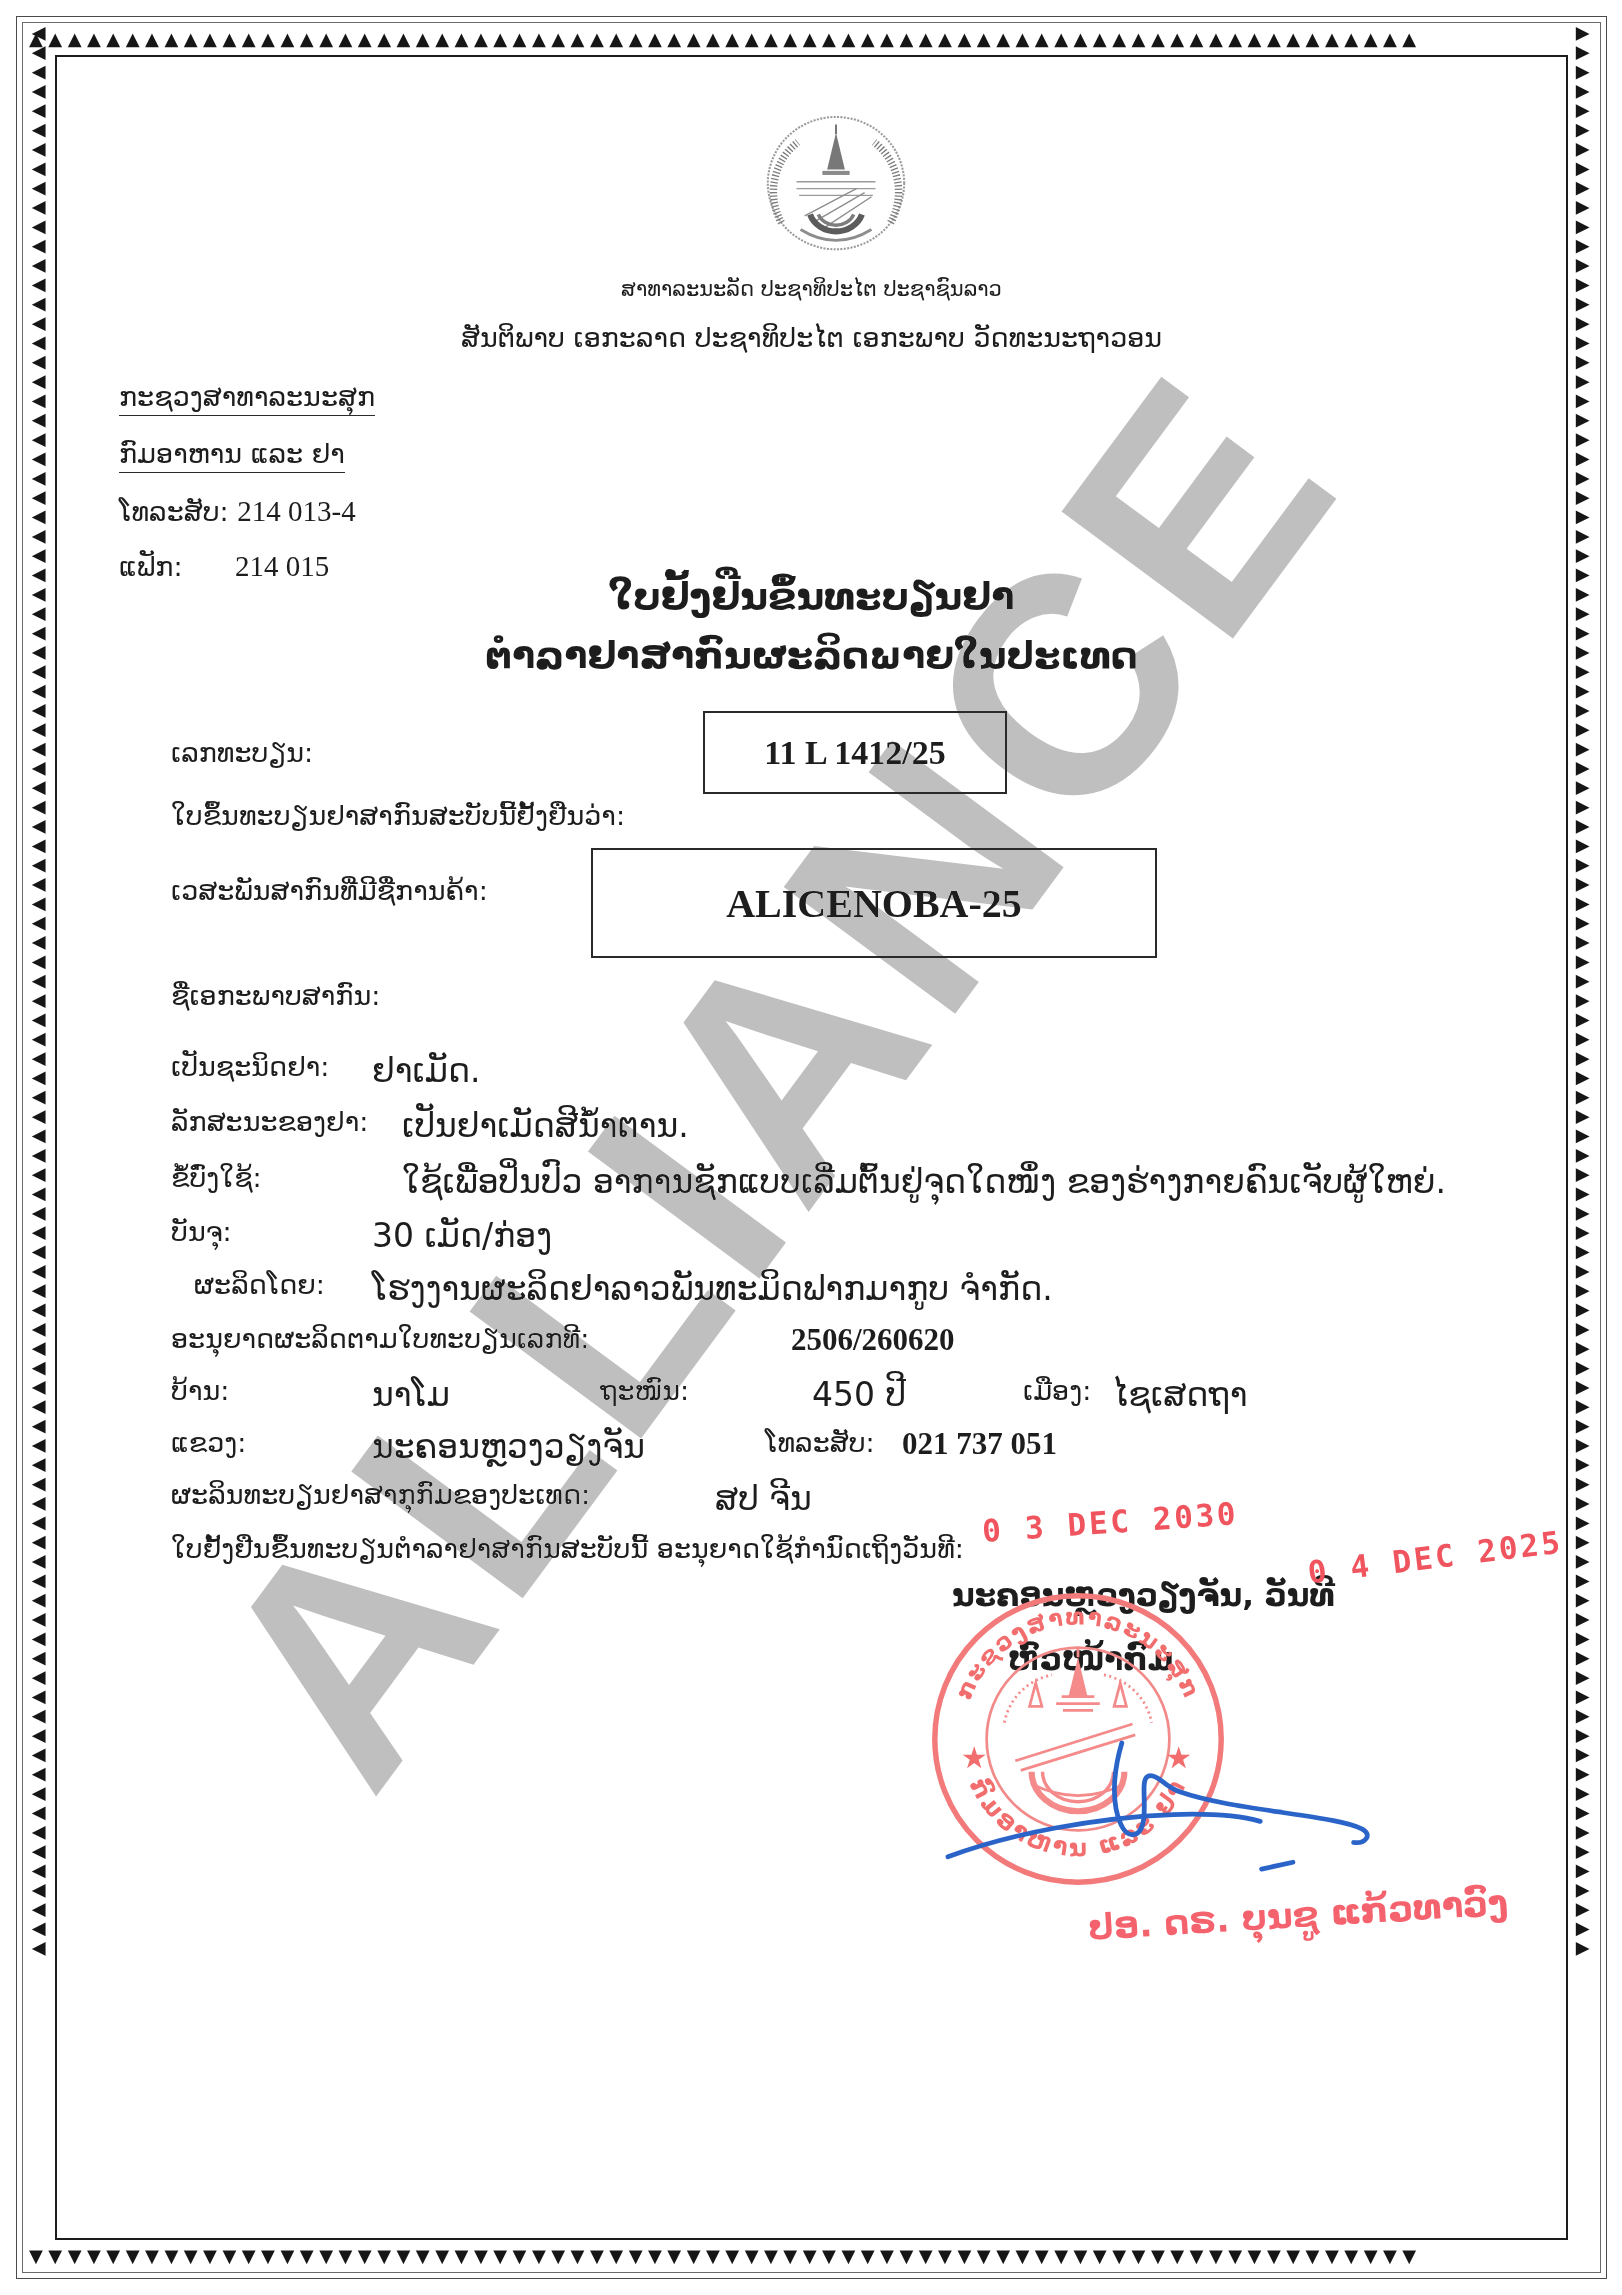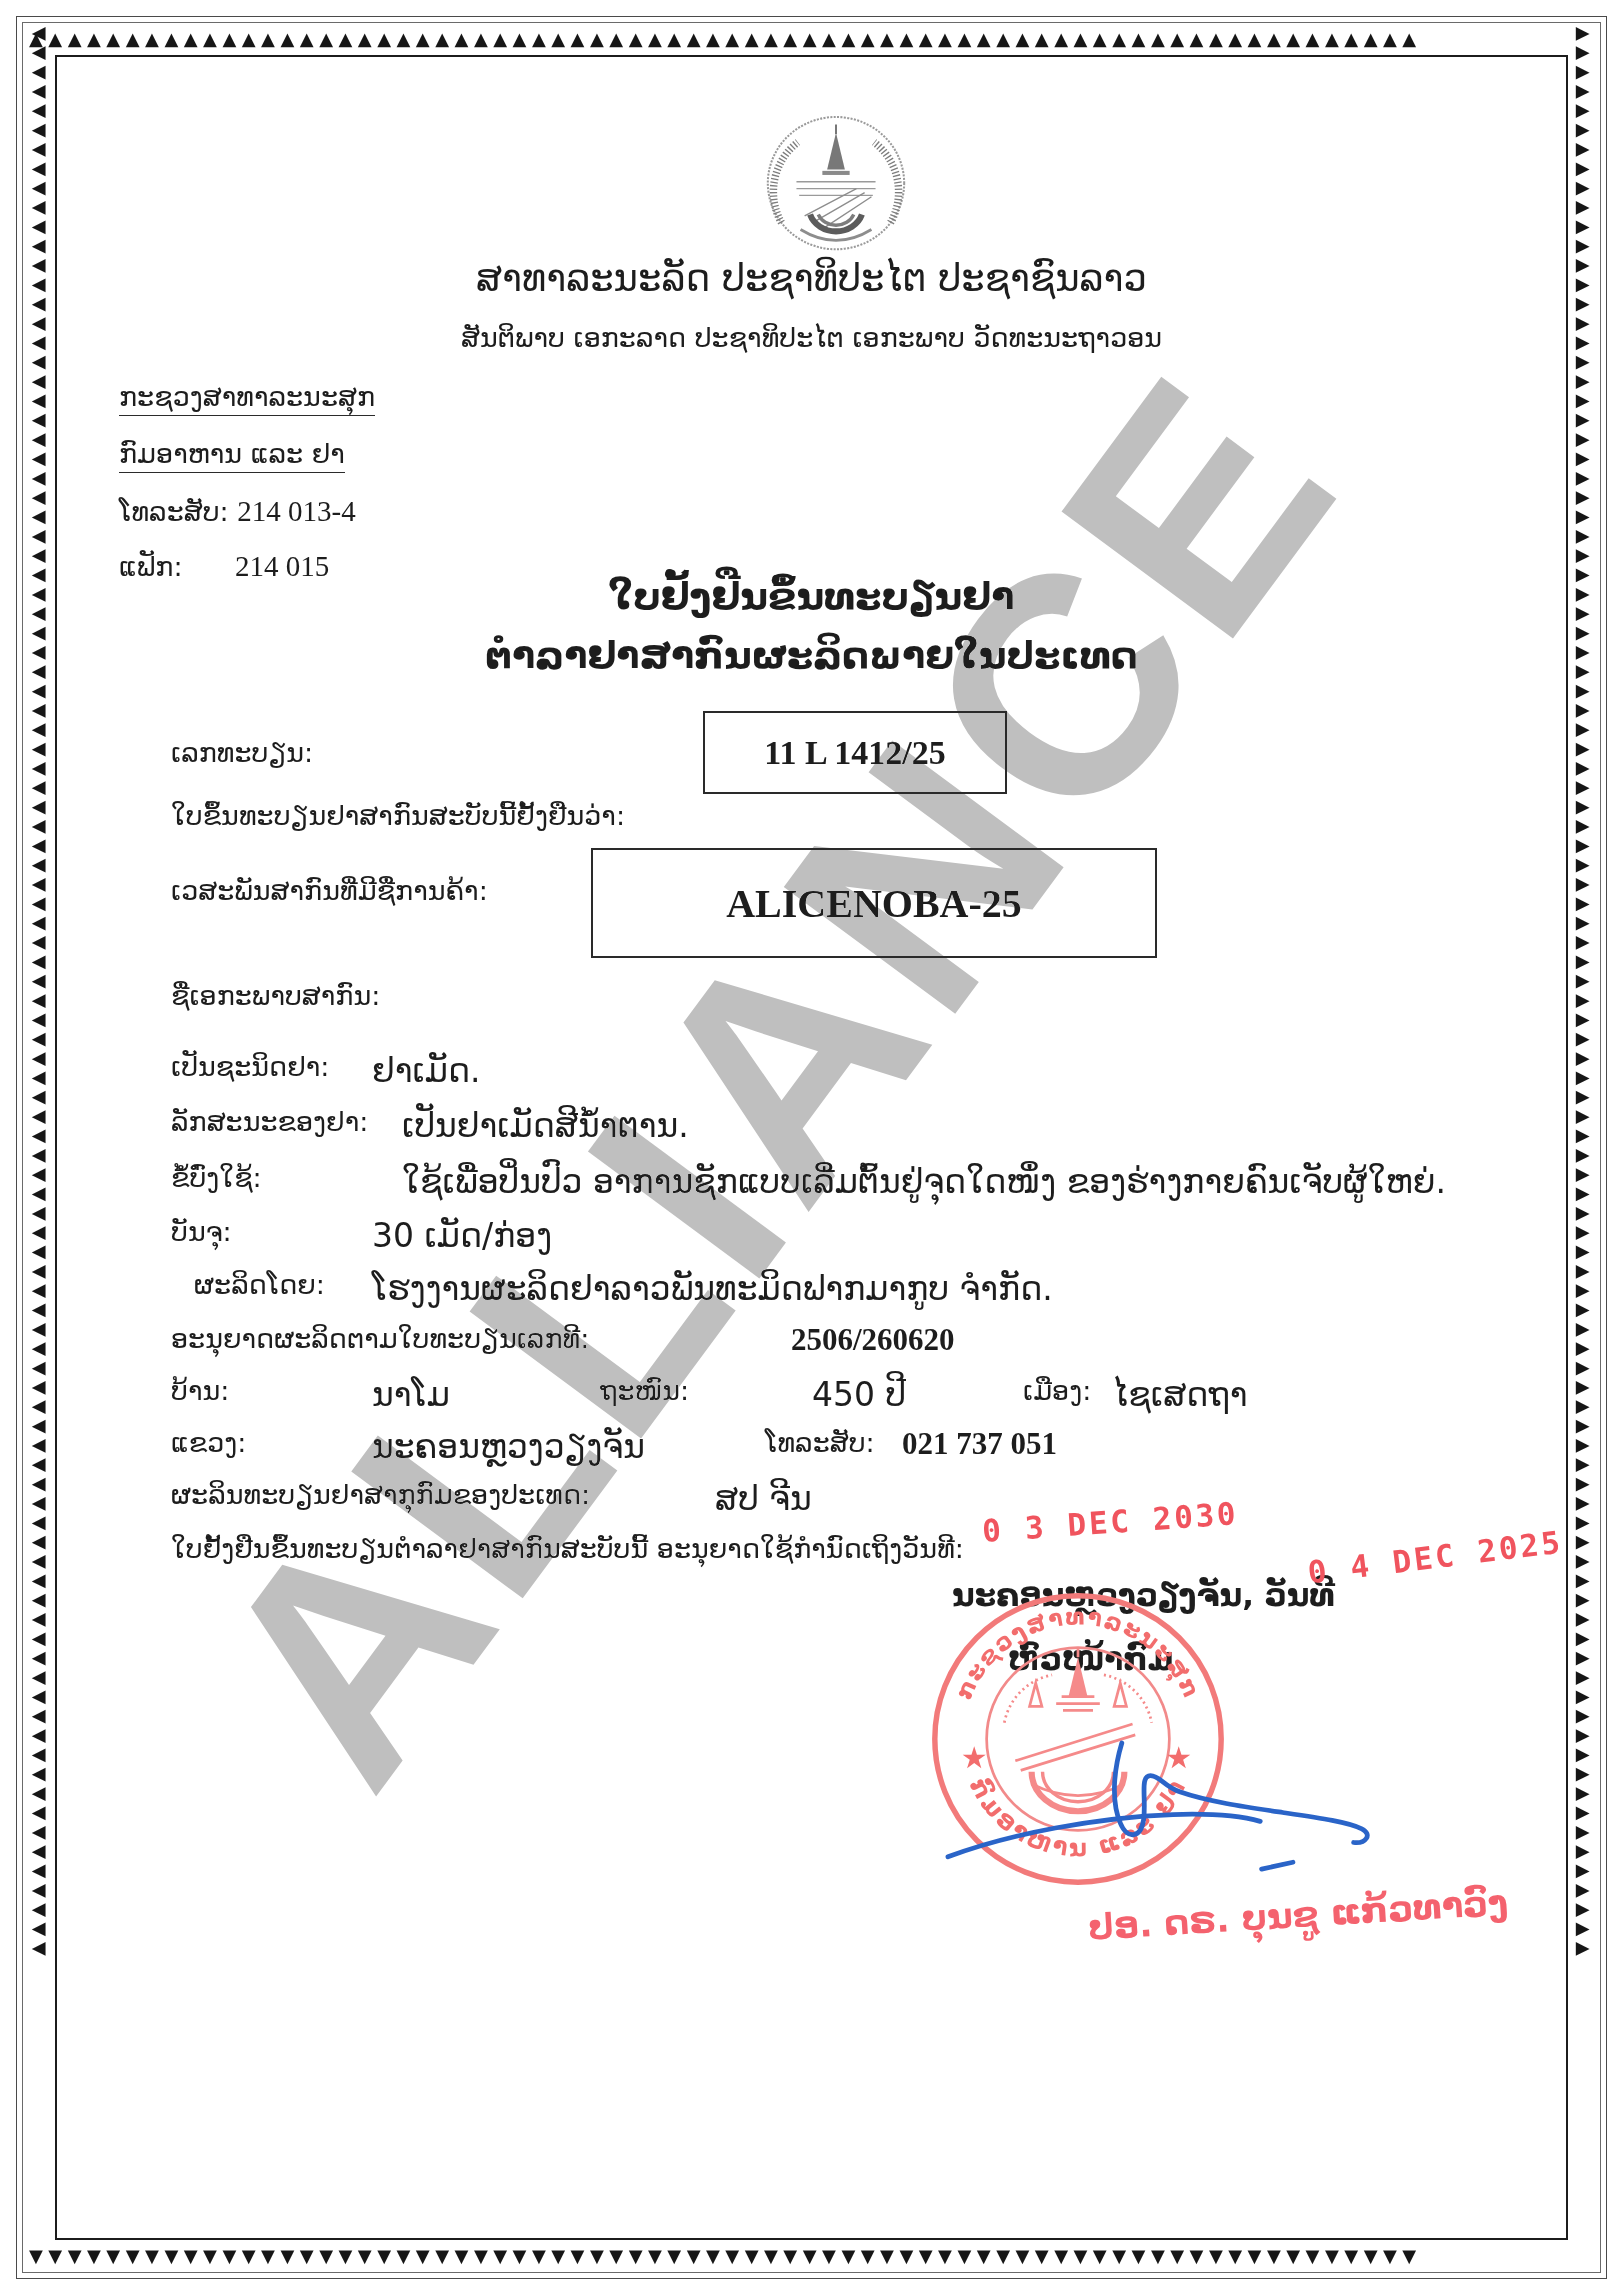--- a/index.html
+++ b/index.html
@@ -59,21 +59,21 @@
     <rect x="90" y="86" width="40" height="6" fill="#8a8a8a"></rect>
     <line x1="52" y1="102" x2="168" y2="102" stroke="#9a9a9a" stroke-width="2"></line>
     <line x1="52" y1="112" x2="168" y2="112" stroke="#9a9a9a" stroke-width="2"></line>
     <line x1="56" y1="122" x2="164" y2="122" stroke="#9a9a9a" stroke-width="2"></line>
     <path d="M64,152 L140,112 M76,162 L152,118 M92,170 L162,124" stroke="#8d8d8d" stroke-width="2" fill="none"></path>
     <path d="M72,150 a40,36 0 0 0 76,0" fill="none" stroke="#5c5c5c" stroke-width="9"></path>
     <path d="M84,150 a28,25 0 0 0 52,0" fill="none" stroke="#7d7d7d" stroke-width="5"></path>
     <path d="M58,172 q52,32 104,0" fill="none" stroke="#8d8d8d" stroke-width="4"></path>
   </svg>
 
-  <div class="abs ctr lao z2" style="top:257px;font-size:37px;">ສາທາລະນະລັດ ປະຊາທິປະໄຕ ປະຊາຊົນລາວ</div>
+  <div class="abs ctr lao z2" style="top:277px;font-size:21px;">ສາທາລະນະລັດ ປະຊາທິປະໄຕ ປະຊາຊົນລາວ</div>
   <div class="abs ctr lao z2" style="top:322px;font-size:27px;">ສັນຕິພາບ ເອກະລາດ ປະຊາທິປະໄຕ ເອກະພາບ ວັດທະນະຖາວອນ</div>
 
   <div class="abs lao lbl z2" style="left:119px;top:381px;">
     <span class="underline">ກະຊວງສາທາລະນະສຸກ</span>
   </div>
   <div class="abs lao lbl z2" style="left:119px;top:438px;">
     <span class="underline">ກົມອາຫານ ແລະ ຢາ</span>
   </div>
   <div class="abs lao lbl z2 row" style="left:119px;top:495px;">
     <span>ໂທລະສັບ:</span>

